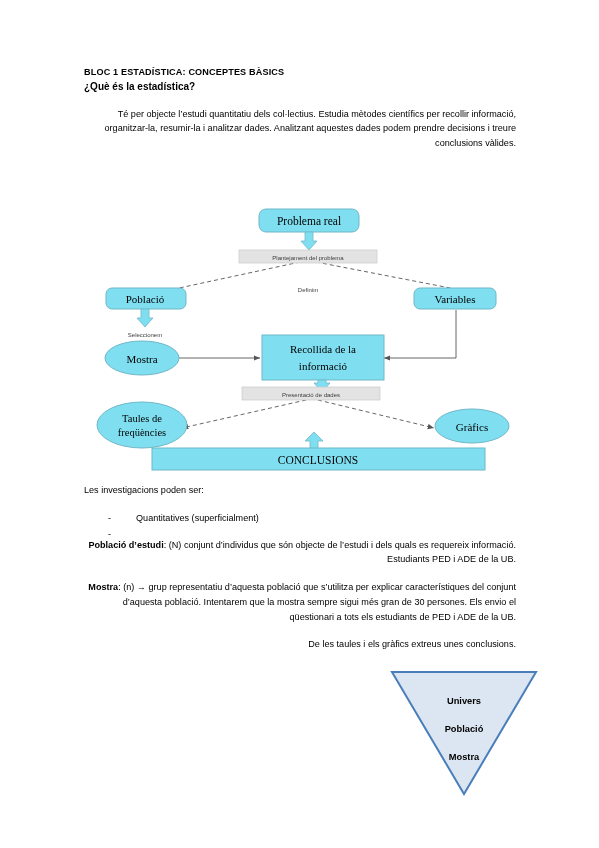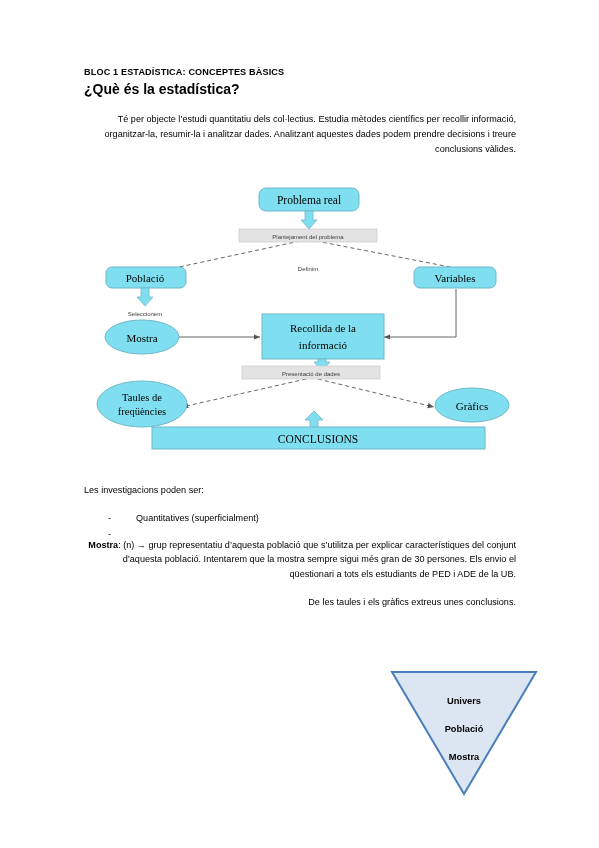--- a/index.html
+++ b/index.html
@@ -32,21 +32,21 @@
   }
 
   .h-title {
     font-size: 9.1px;
     font-weight: bold;
     letter-spacing: 0.15px;
     line-height: 1.35;
     margin: 0 0 2px 0;
   }
   .h-sub {
-    font-size: 14px;
+    font-size: 10px;
     font-weight: bold;
     line-height: 1.35;
     margin: 0 0 13px 0;
   }
   .para {
     font-size: 9.1px;
     line-height: 1.62;
     margin: 0 0 13px 0;
     text-align: right;
   }
@@ -78,21 +78,21 @@
   ul.dashlist li .dash {
     position: absolute;
     left: 24px;
     top: 0;
   }
 
   
   .diagram {
     position: absolute;
     left: 84px;
-    top: 175px;
+    top: 196px;
     width: 448px;
     height: 280px;
   }
   .diagram svg { display: block; }
 
   .node-text {
     font-family: "Liberation Serif", serif;
     fill: #000000;
   }
   .band-text {
@@ -240,20 +240,23 @@
       <li>
         <span class="dash">-</span>
         <span>Quantitatives (superficialment)</span>
       </li>
       <li>
         <span class="dash">-</span>
       </li>
     </ul>
 
 
+    <p class="para">
+      <b>Població d’estudi</b><span>: (N) conjunt d’individus que són objecte de l’estudi i dels quals es requereix informació. Estudiants PED i ADE de la UB.</span>
+    </p>
 
     <p class="para">
       <b>Mostra</b><span>: (n) → grup representatiu d’aquesta població que s’utilitza per explicar característiques del conjunt d’aquesta població. Intentarem que la mostra sempre sigui més gran de 30 persones. Els envio el qüestionari a tots els estudiants de PED i ADE de la UB.</span>
     </p>
 
 
 
     <p class="para">De les taules i els gràfics extreus unes conclusions.</p>
   </div>
 

